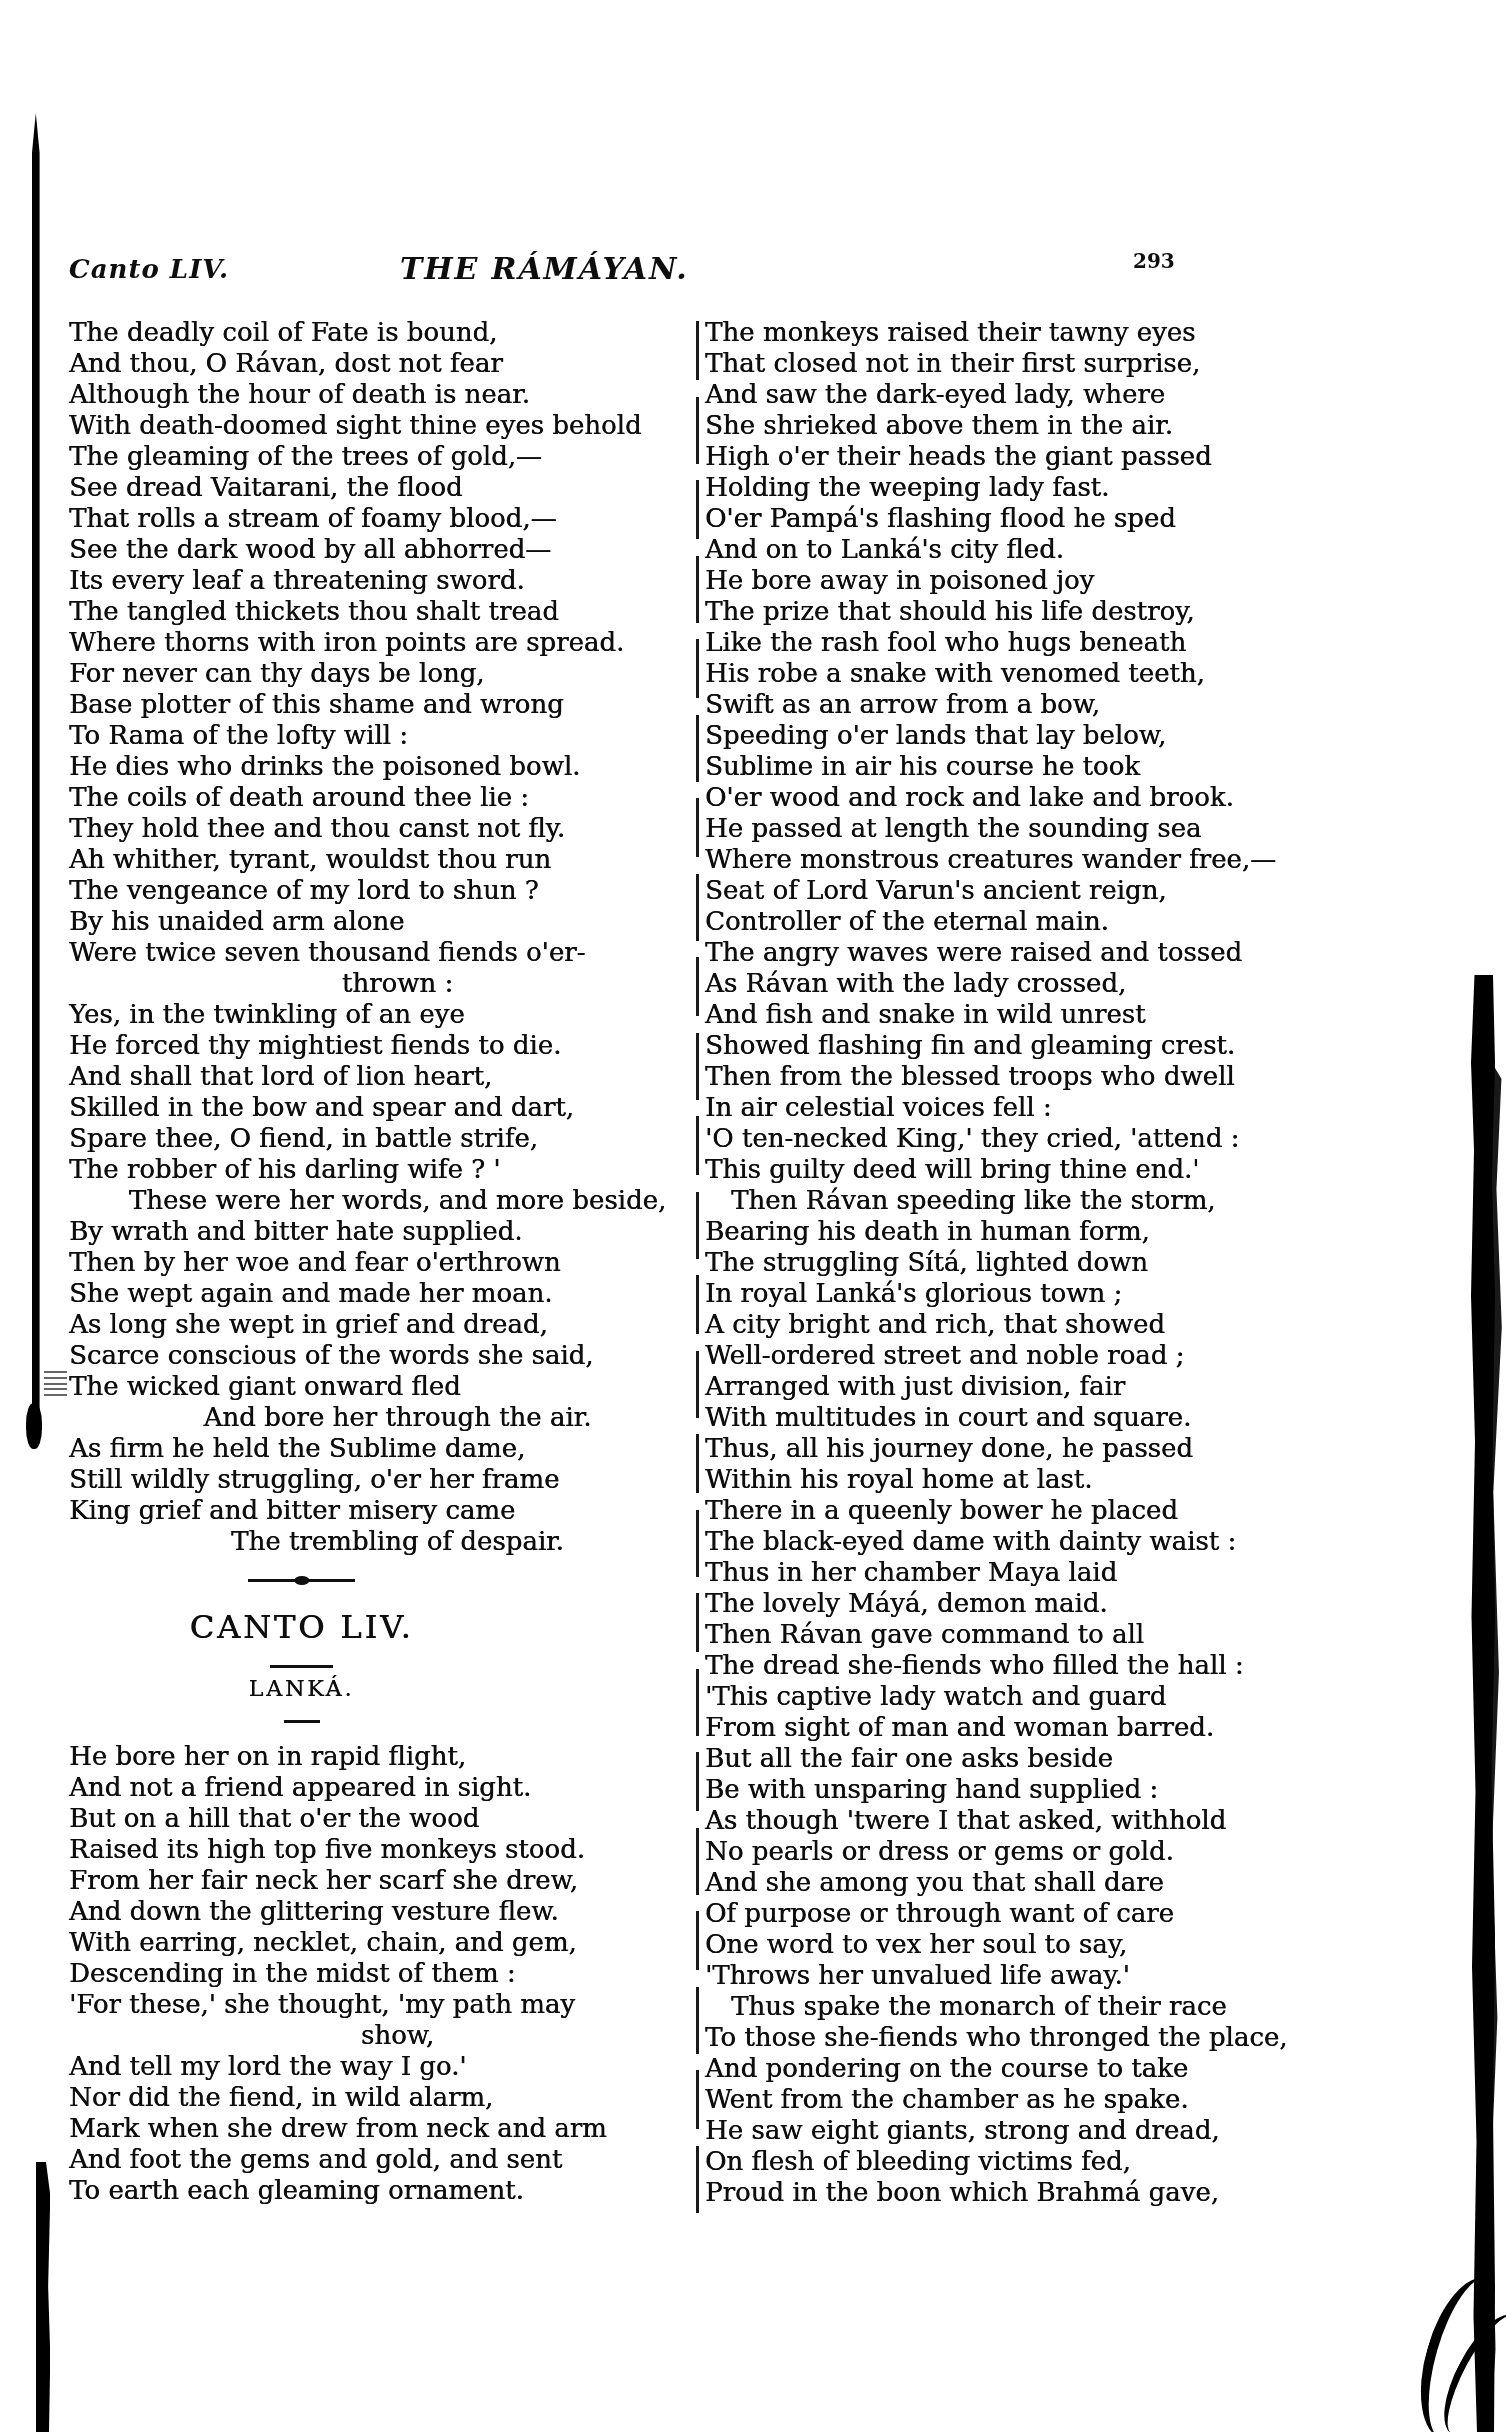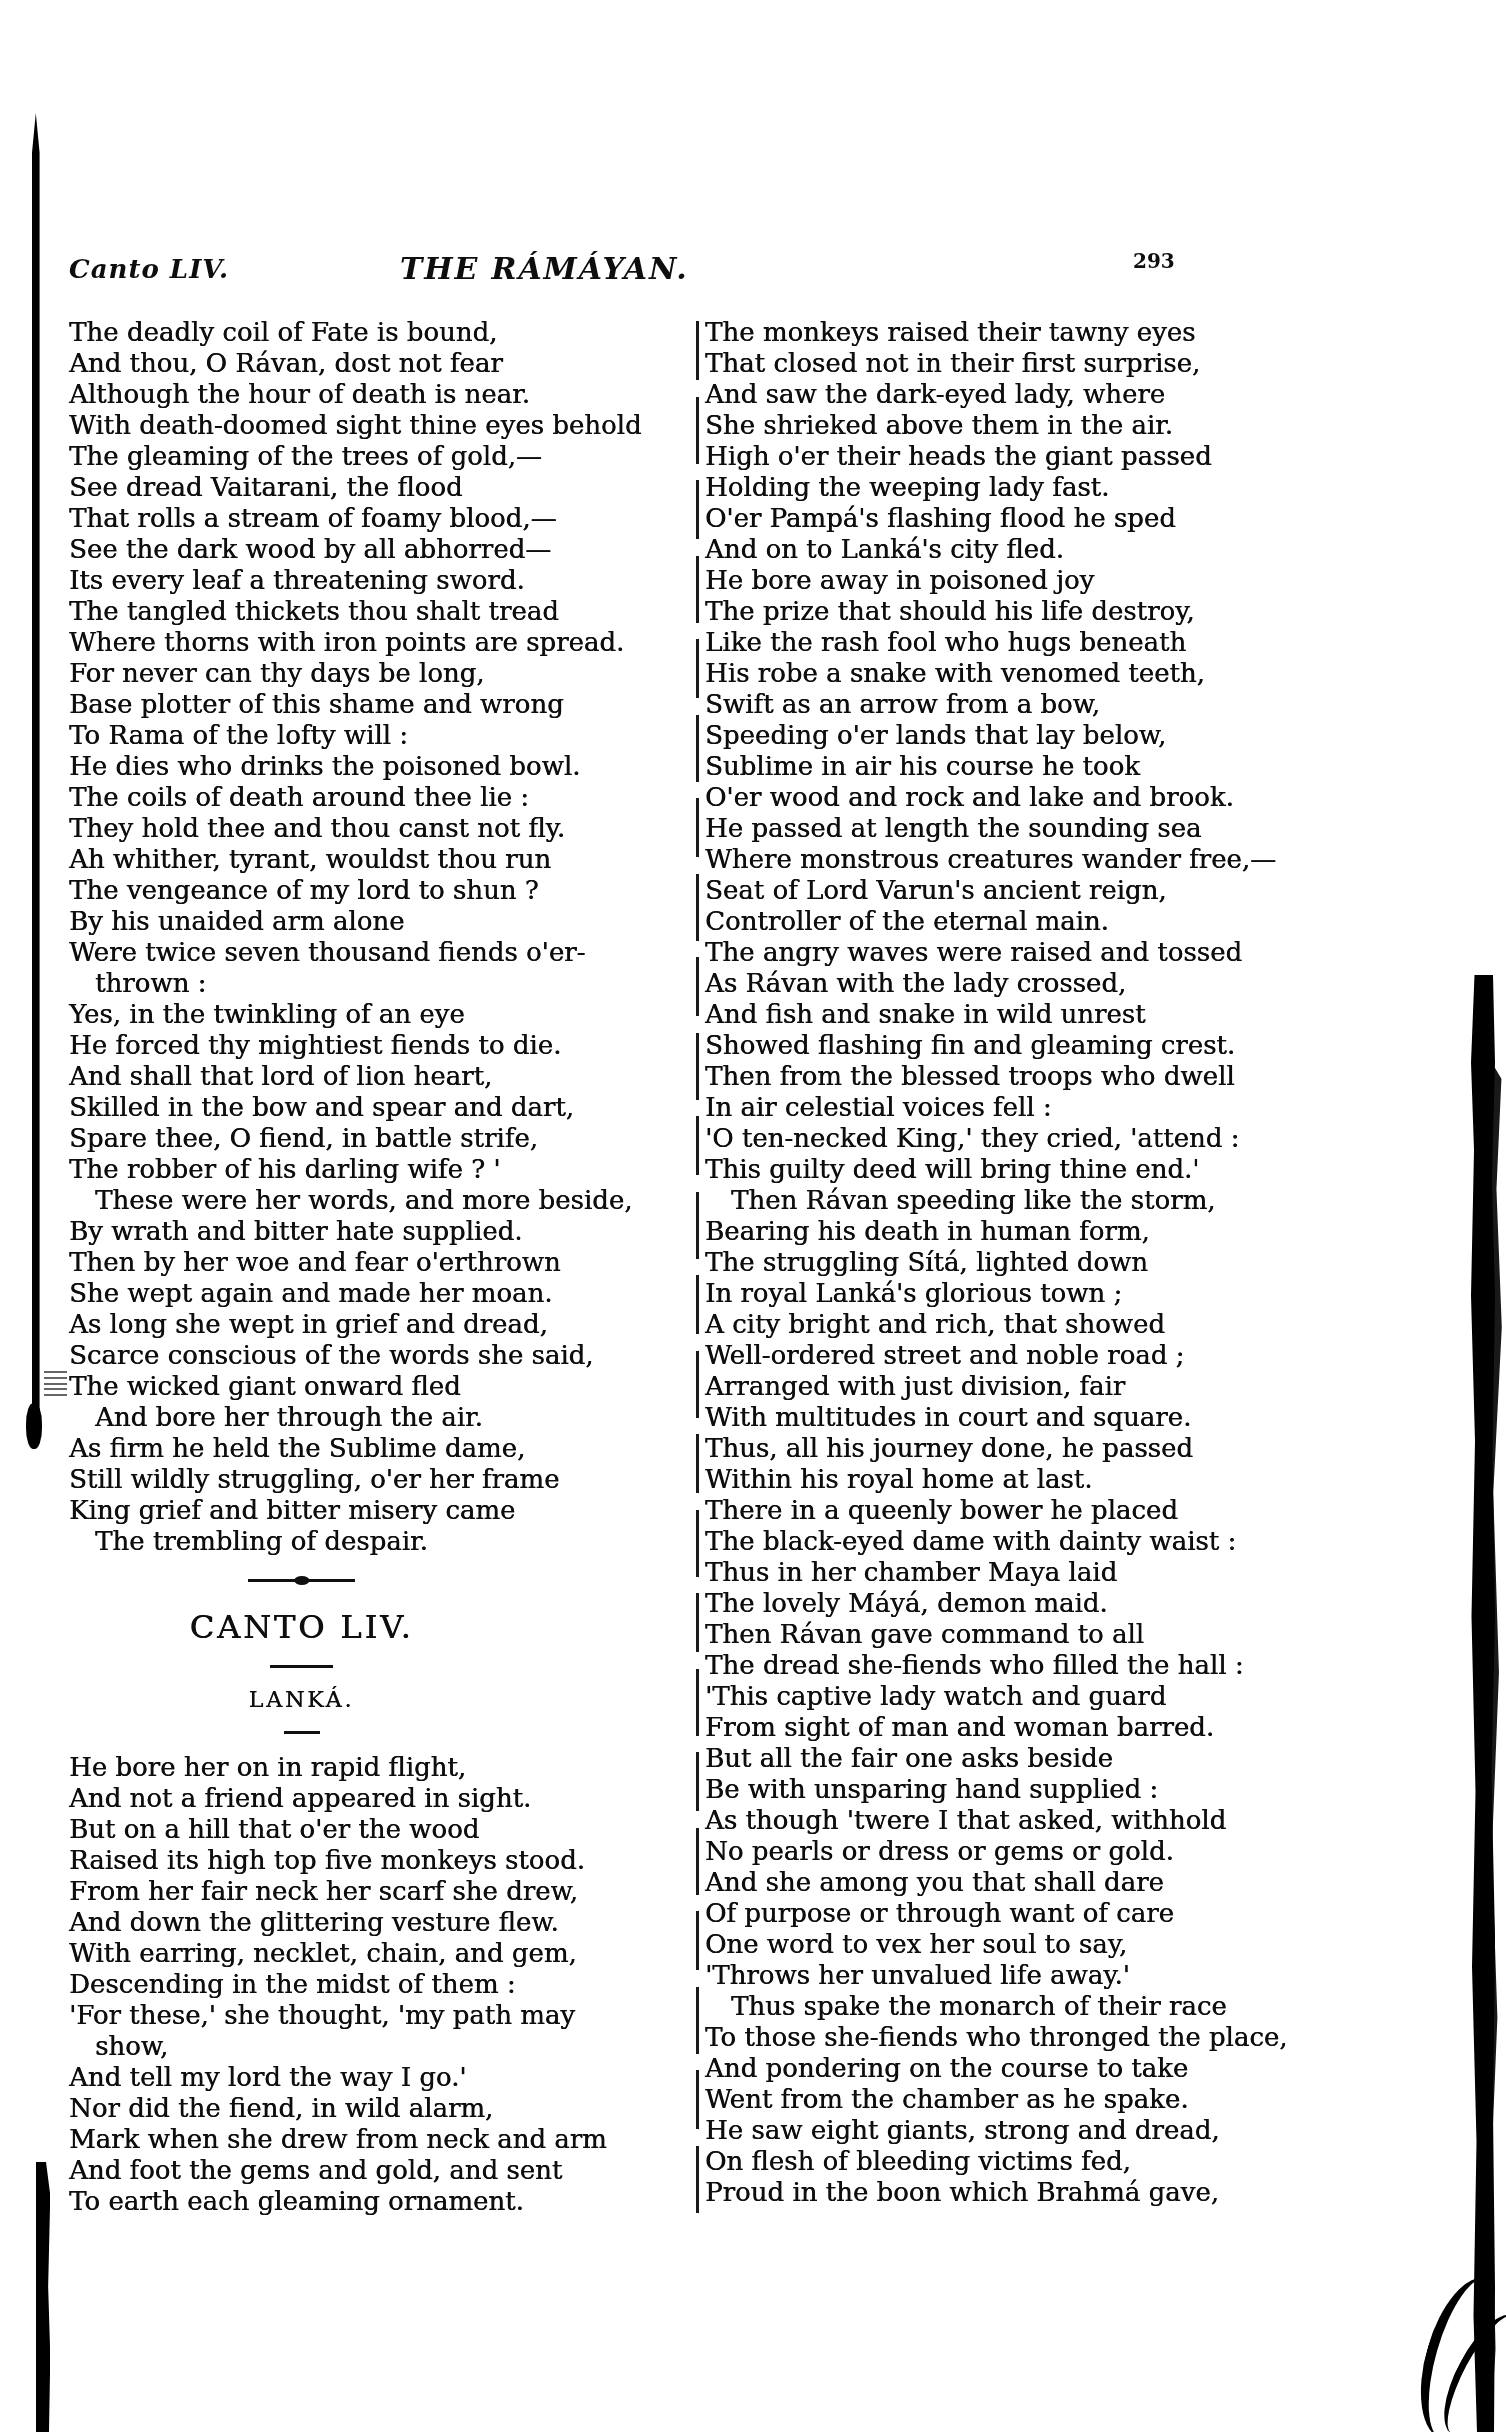--- a/index.html
+++ b/index.html
@@ -11,33 +11,33 @@
   .abs{position:absolute;}
   
   .hdr-canto{left:69px;top:254px;font-size:26px;font-style:italic;font-weight:bold;letter-spacing:1px;}
   .hdr-title{left:400px;top:251px;font-size:30px;font-style:italic;font-weight:bold;letter-spacing:1.9px;}
   .hdr-page{left:1133px;top:249px;font-size:20px;font-weight:bold;}
   
   .col{top:317px;line-height:31px;font-size:26px;}
   .col-left{left:69px;width:631px;}
   .col-right{left:705px;width:449px;}
   .vline{white-space:nowrap;text-shadow:0.4px 0 0 currentColor;}
-  .vline.ind{padding-left:26px;}
+  .vline.ind{padding-left:26px;text-align:center;}
   
   .heading-group{width:465px;text-align:center;}
   .rule{background:#101010;margin-left:auto;margin-right:auto;position:relative;}
   .rule-1{width:107px;height:2.9px;margin-top:22px;}
   .rule-1::after{
     content:"";position:absolute;left:50%;top:-2.9px;width:15.3px;height:8.6px;
     transform:translateX(-50%);background:#101010;border-radius:50%;
   }
   .rule-2{width:63px;height:2.9px;margin-top:22px;}
   .rule-3{width:36px;height:2.9px;margin-top:16.3px;}
   .canto-title{margin-top:30px;font-size:32px;letter-spacing:2.9px;text-shadow:0.6px 0 0 currentColor;}
-  .canto-sub{margin-top:16px;font-size:22px;letter-spacing:2.9px;text-shadow:0.4px 0 0 currentColor;}
+  .canto-sub{margin-top:5px;font-size:22px;letter-spacing:2.9px;text-shadow:0.4px 0 0 currentColor;}
   .verse-restart{margin-top:18px;}
   
   .divider{
     left:696px;top:321px;width:2.9px;height:1893px;
     background:repeating-linear-gradient(180deg,#1a1a1a 0 59px,transparent 59px 76px,#1a1a1a 76px 143px,transparent 143px 159px);
   }
   .gutter-line{
     left:32px;top:113px;width:7.6px;height:1329px;background:#000;
     clip-path:polygon(50% 0,100% 3%,100% 100%,0 100%,0 3%);
   }

